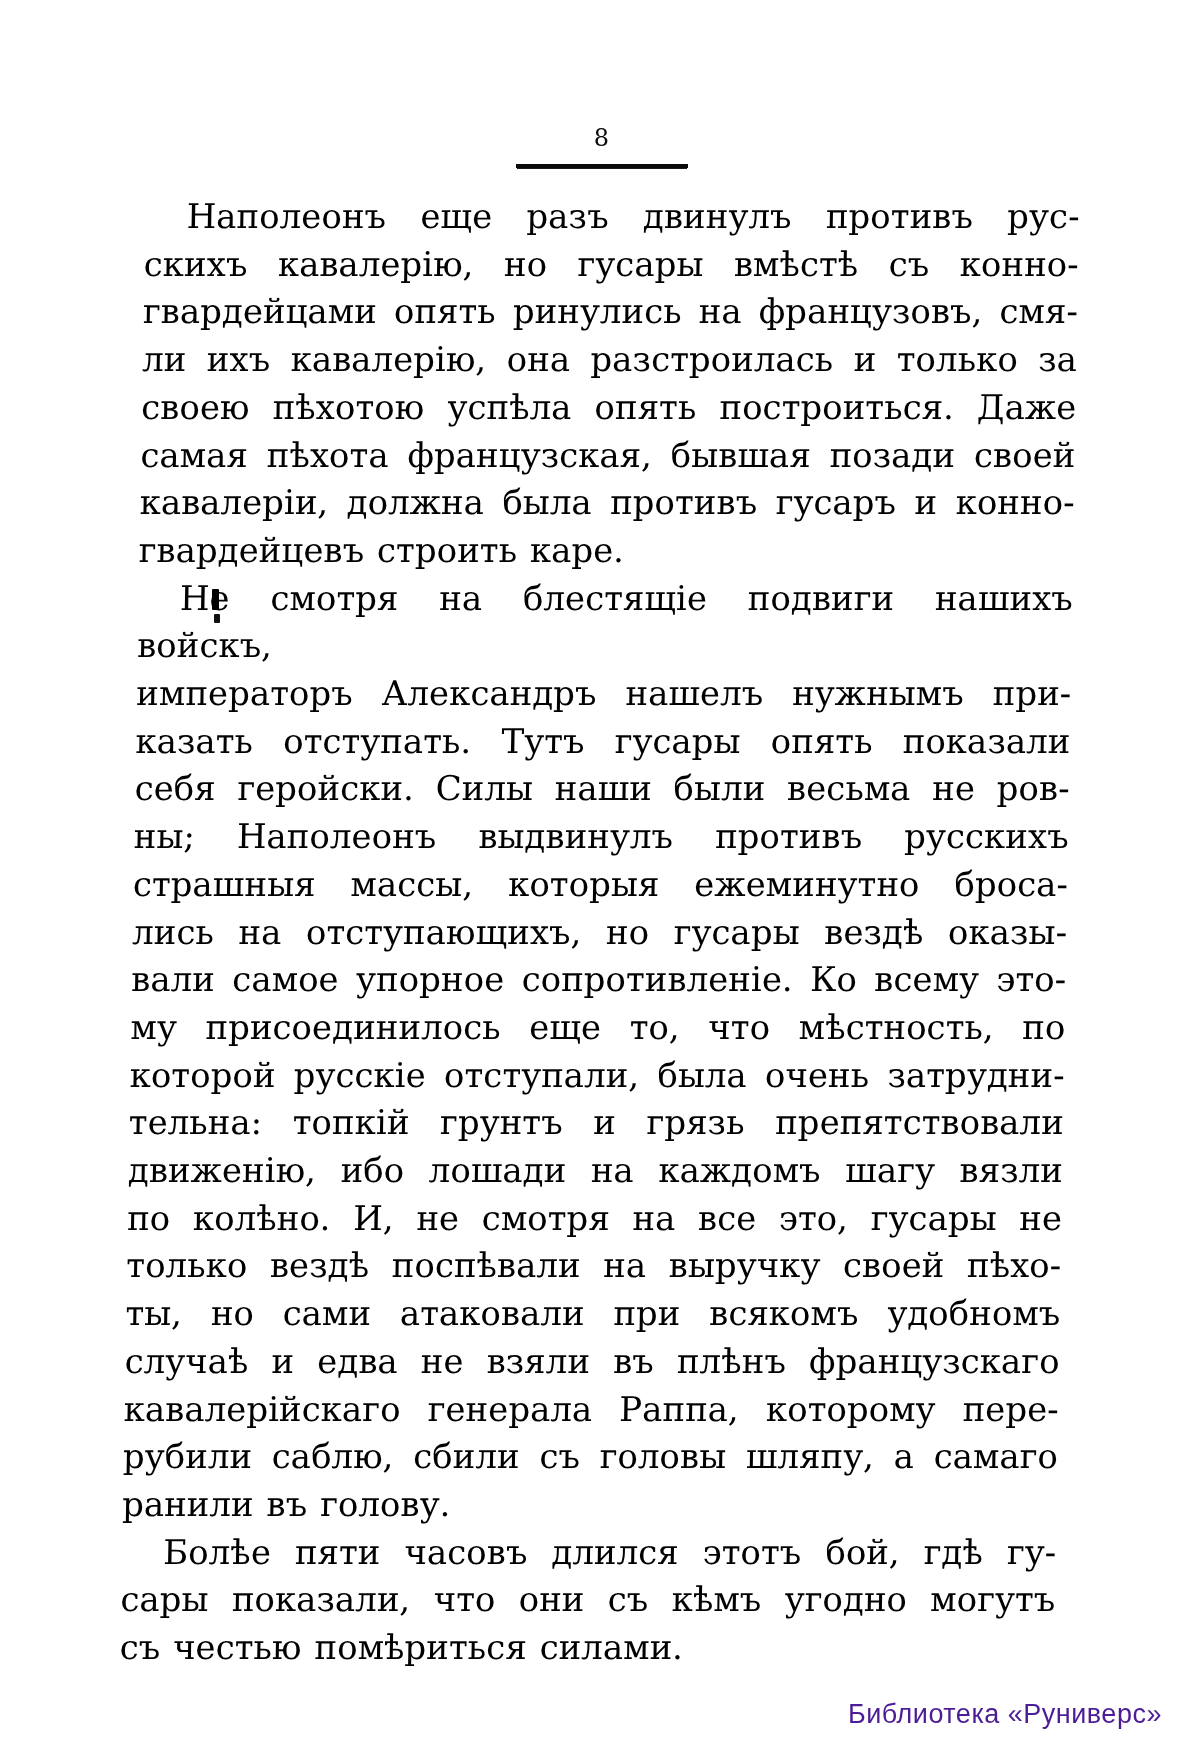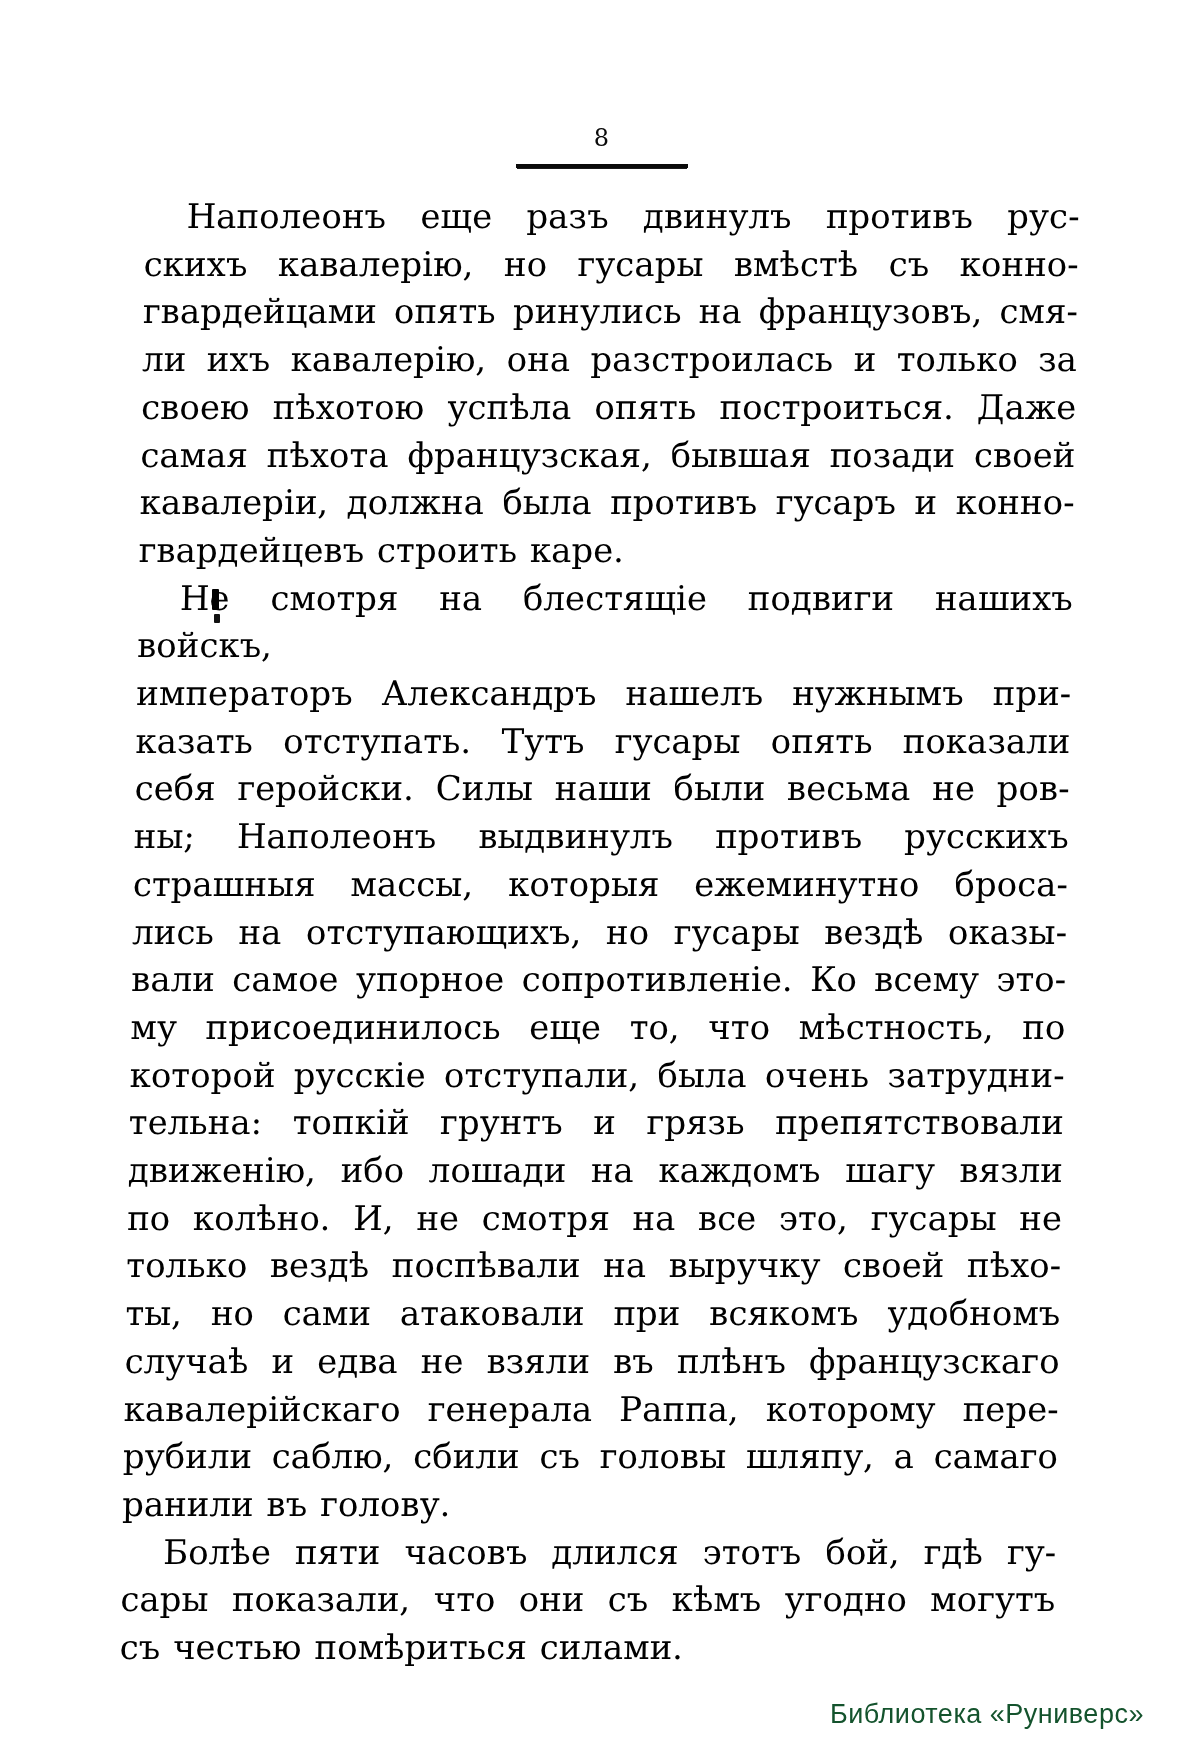--- a/index.html
+++ b/index.html
@@ -75,26 +75,26 @@
     left: 214px;
     top: 614px;
     width: 6px;
     height: 9px;
     background: #111;
     border-radius: 1px;
   }
   
   .watermark {
     position: absolute;
-    left: 830px;
+    left: 848px;
     top: 1699px;
     font-family: "Liberation Sans", sans-serif;
     font-size: 27px;
     line-height: 30px;
-    color: #14532d;
+    color: #4c1d95;
     letter-spacing: 0.5px;
     white-space: nowrap;
   }
 </style>
 </head>
 <body>
 
 <div class="page">
 
   <div class="page-header">

